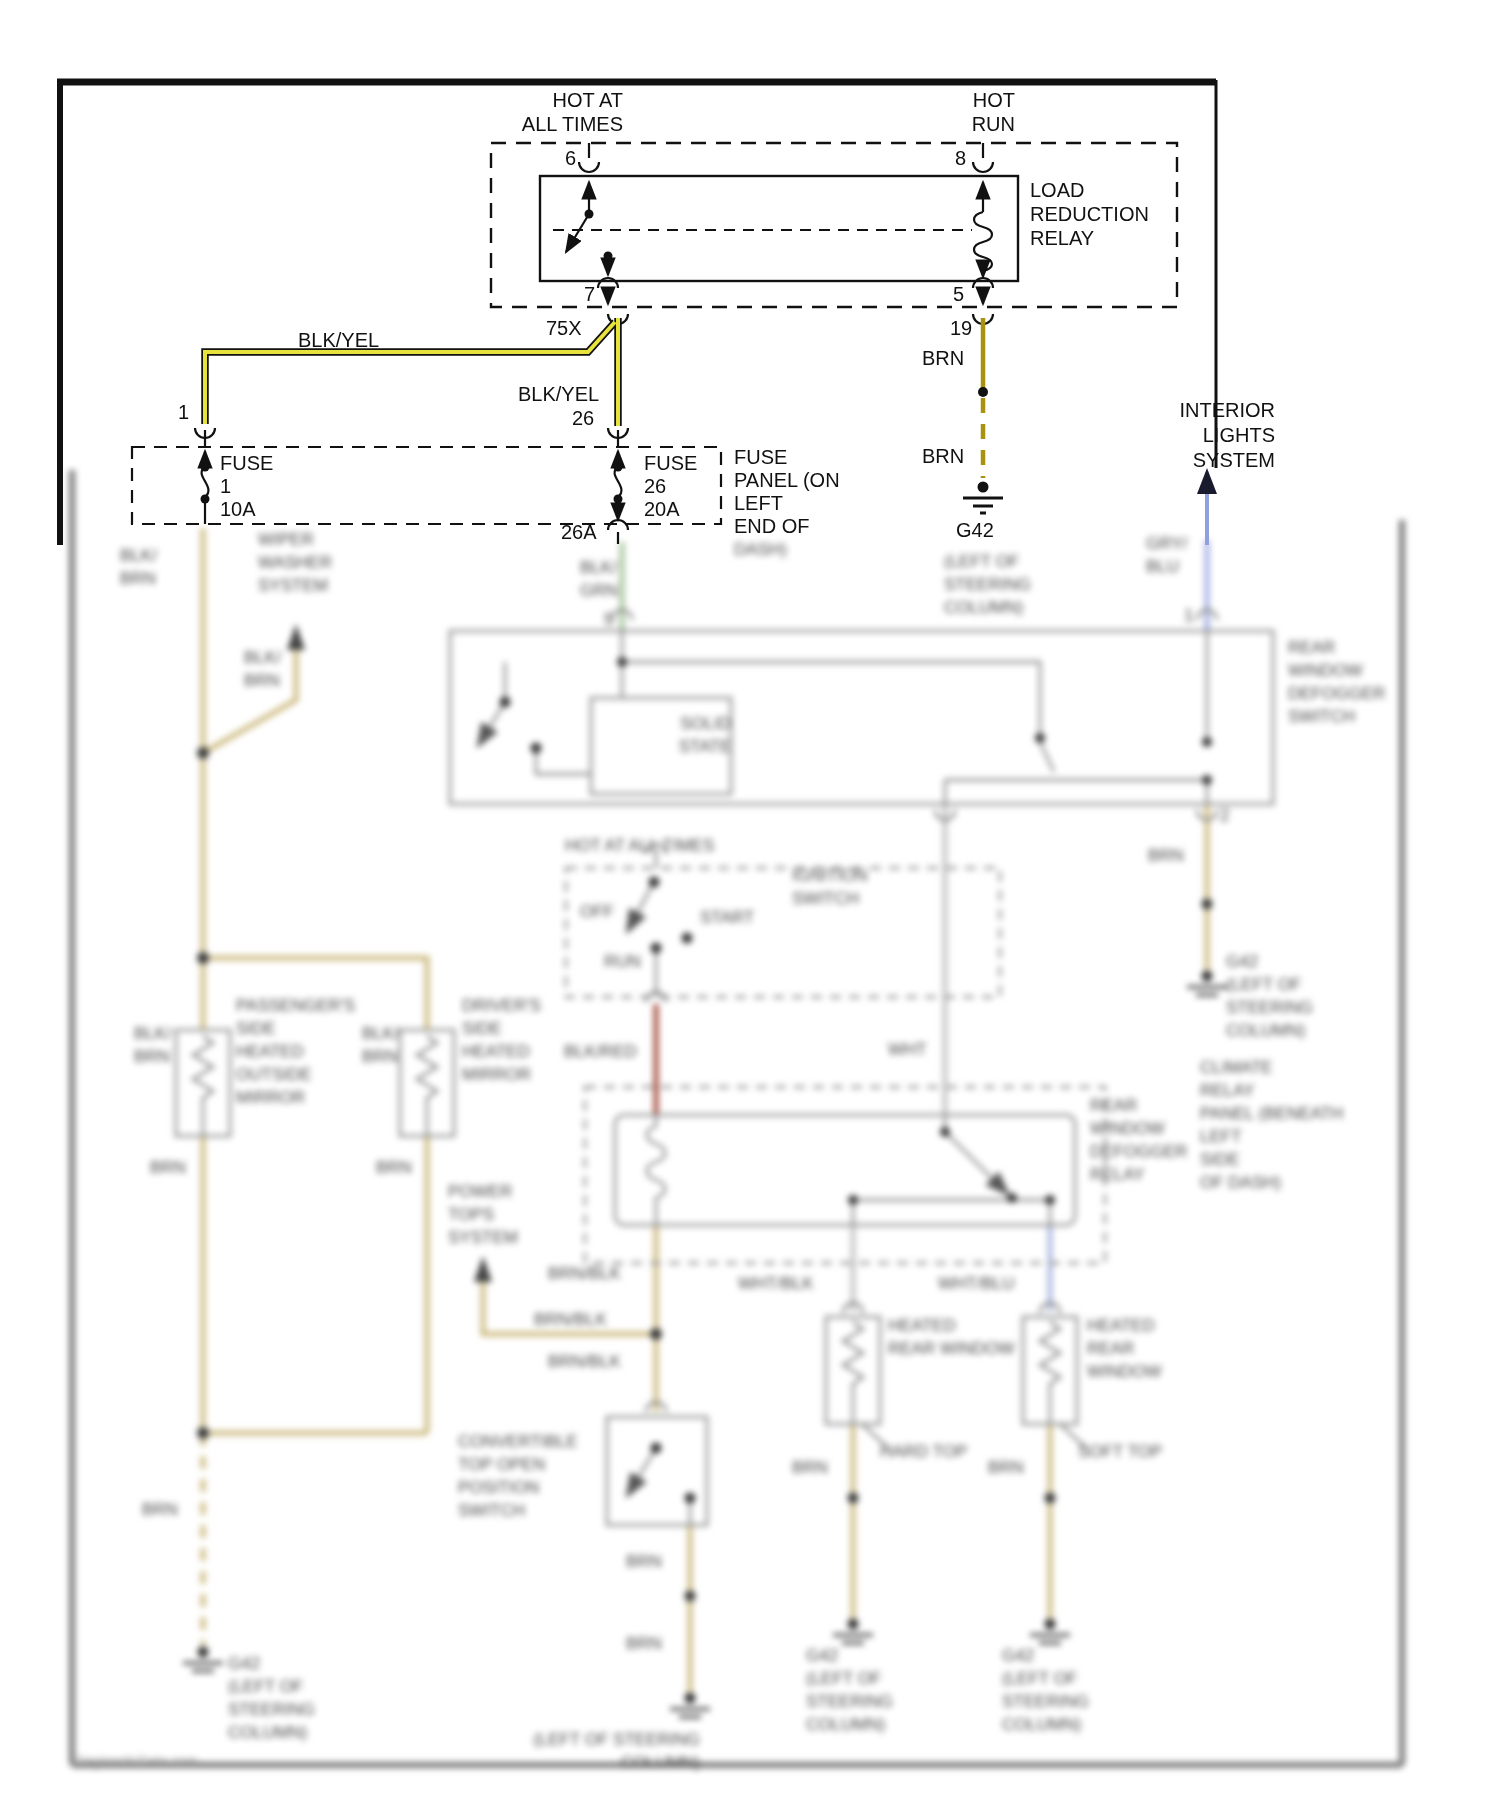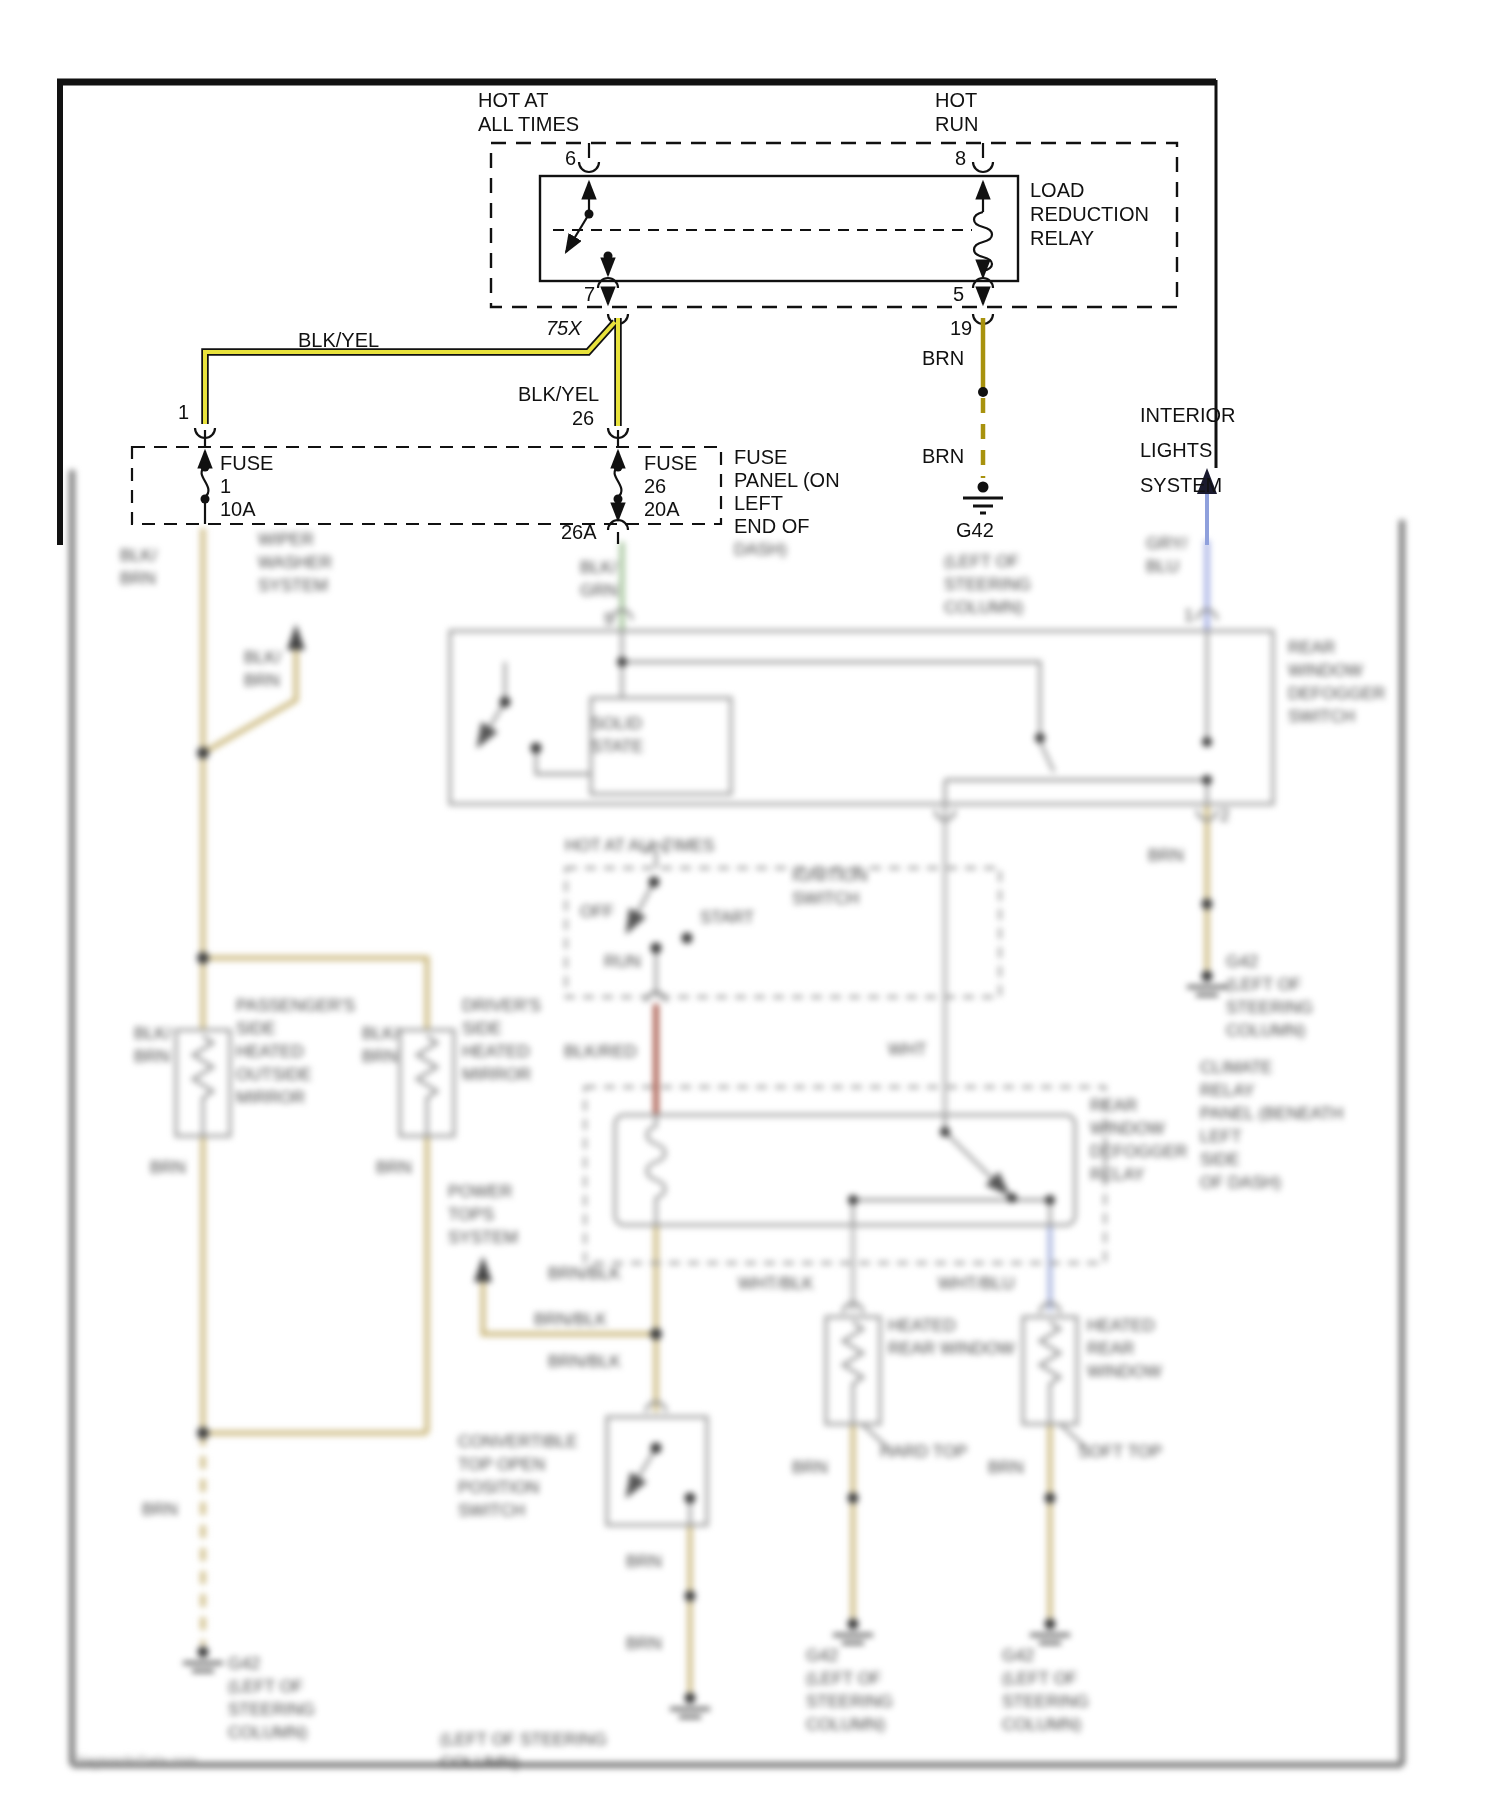--- a/index.html
+++ b/index.html
@@ -2,21 +2,21 @@
 <html><head>
 <meta charset="utf-8">
 <style>
   html,body{margin:0;padding:0;background:#ffffff;}
   #stage{position:relative;width:1500px;height:1814px;background:#ffffff;overflow:hidden;
          font-family:"Liberation Sans",sans-serif;}
   .layer{position:absolute;left:0;top:0;width:1500px;height:1814px;}
   #blur-layer{filter:blur(3.2px);}
   svg{position:absolute;left:0;top:0;}
   .t{position:absolute;white-space:pre;font-size:20px;line-height:24px;color:#111;}
-  .c{text-align:left;}
+  .c{text-align:right;}
   .sm{font-size:19px;}
   #blur-layer .t{font-size:17px;line-height:23px;color:#474747;}
   #blur-layer .wm{font-size:14px;color:#8a8a8a;font-style:italic;}
 </style>
 </head>
 <body>
 
 <div id="stage">
 
   <div id="blur-layer" class="layer">
@@ -366,37 +366,37 @@
 ALL TIMES</div>
     <div class="t c" style="left:935px;top:88px;width:80px;">HOT
 RUN</div>
     <div class="t" style="left:565px;top:146px;">6</div>
     <div class="t" style="left:955px;top:146px;">8</div>
     <div class="t" style="left:584px;top:282px;">7</div>
     <div class="t" style="left:953px;top:282px;">5</div>
     <div class="t" style="left:1030px;top:178px;">LOAD
 REDUCTION
 RELAY</div>
-    <div class="t" style="left:546px;top:316px;font-style:italic;">75X</div>
+    <div class="t" style="left:546px;top:316px;">75X</div>
     <div class="t" style="left:950px;top:316px;">19</div>
     <div class="t" style="left:922px;top:346px;">BRN</div>
     <div class="t" style="left:922px;top:444px;">BRN</div>
     <div class="t" style="left:298px;top:328px;">BLK/YEL</div>
     <div class="t" style="left:518px;top:382px;">BLK/YEL</div>
     <div class="t" style="left:178px;top:400px;">1</div>
     <div class="t" style="left:572px;top:406px;">26</div>
     <div class="t" style="left:220px;top:452px;line-height:23px;">FUSE
 1
 10A</div>
     <div class="t" style="left:644px;top:452px;line-height:23px;">FUSE
 26
 20A</div>
     <div class="t" style="left:734px;top:446px;line-height:23px;">FUSE
 PANEL (ON
 LEFT
 END OF</div>
     <div class="t" style="left:956px;top:518px;">G42</div>
     <div class="t" style="left:561px;top:520px;">26A</div>
-    <div class="t c" style="left:1140px;top:398px;width:135px;line-height:35px;">INTERIOR
+    <div class="t c" style="left:1140px;top:398px;width:135px;line-height:25px;">INTERIOR
 LIGHTS
 SYSTEM</div>
   </div>
 </div>
 
 </body></html>

